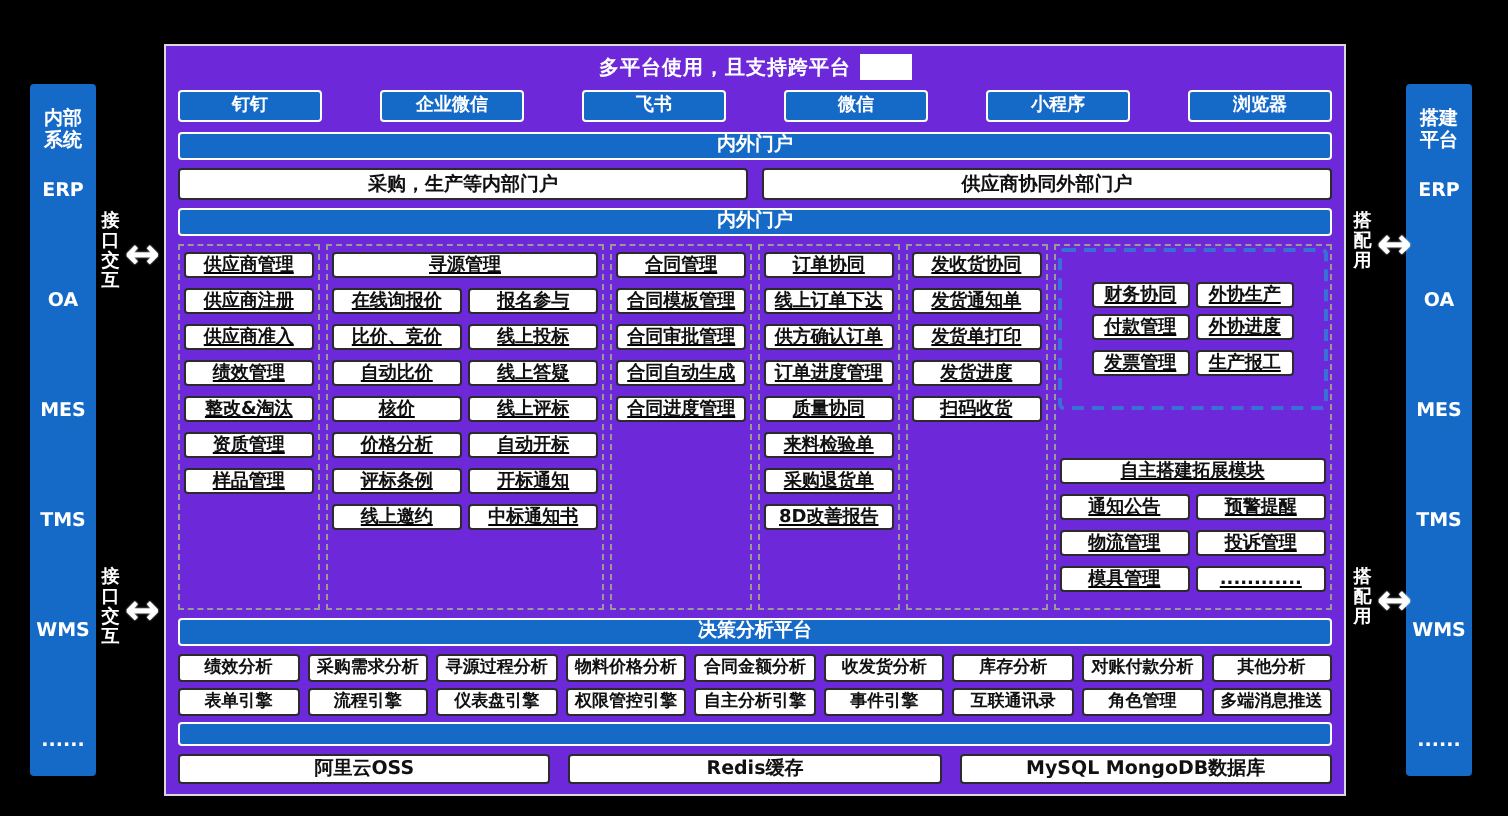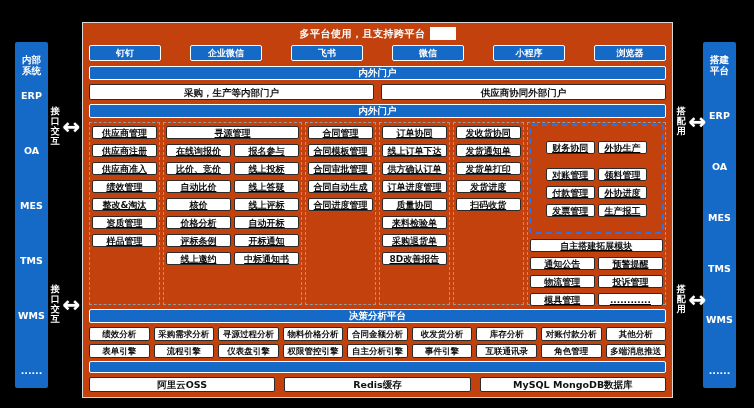--- a/index.html
+++ b/index.html
@@ -11,21 +11,21 @@
            justify-content:space-between;padding:12px 0;box-sizing:border-box;}
   .sidebar .sb-title{color:#fff;font-weight:bold;font-size:9.5px;width:22px;text-align:center;line-height:11px;}
   .sidebar .sb-item{color:#fff;font-weight:bold;font-size:9.5px;text-align:center;}
   
   .connector{position:absolute;width:32px;display:flex;flex-direction:row;align-items:center;}
   .conn-label{color:#fff;font-weight:bold;font-size:9px;width:22px;line-height:10px;text-align:center;word-break:break-all;}
   .conn-arrow{color:#fff;font-weight:bold;font-size:21px;line-height:20px;margin-top:1px;
               text-shadow:0 0 1px #fff;}
   
   .main{position:absolute;left:82px;top:22px;width:591px;height:376px;border:1px solid #d9d9d9;
-        box-sizing:border-box;background:#c2410c;display:flex;flex-direction:column;padding:2px 6px 5px 6px;}
+        box-sizing:border-box;background:#6d28d9;display:flex;flex-direction:column;padding:2px 6px 5px 6px;}
   .title-row{height:17px;display:flex;align-items:center;justify-content:center;gap:4px;margin-bottom:3px;}
   .title-text{color:#fff;font-weight:bold;font-size:10px;letter-spacing:.5px;}
   .redaction{width:26px;height:13px;background:#fff;}
   .chan-row{display:flex;gap:29px;height:16px;margin-bottom:5px;}
   .chan{flex:1;background:var(--accent);border:1px solid #fff;border-radius:2px;color:#fff;
         font-weight:bold;font-size:9px;text-align:center;line-height:14px;box-sizing:border-box;}
   .bar{height:14px;background:var(--accent);border:1px solid #fff;border-radius:2px;color:#fff;
        font-weight:bold;font-size:9.5px;text-align:center;line-height:12px;box-sizing:border-box;margin-bottom:4px;}
   .bar.empty{margin-bottom:4px;height:12px;}
   .portal-row{display:flex;gap:7px;height:16px;margin-bottom:4px;}
@@ -35,22 +35,22 @@
   .portal-row .wbox{flex:1;height:16px;line-height:15px;font-size:9.5px;}
   
   .grid{flex:1;display:flex;gap:3px;margin-bottom:4px;min-height:0;}
   .group{border:1px dashed #9a9a9a;padding:3px 2px;display:flex;flex-direction:column;gap:5px;
          box-sizing:border-box;flex-basis:0;text-decoration:underline;}
   .g1{flex-grow:1;} .g2{flex-grow:2.06;}
   .items{display:flex;flex-direction:column;gap:5px;}
   .pair{display:flex;gap:3px;}
   .pair .wbox{flex:1;}
   .group .wbox{flex-shrink:0;}
-  .blue-dash{border:2px dashed #3b6fd8;border-radius:3px;padding:15px;margin:-2px -1px 0 -1px;
-             display:flex;flex-direction:column;gap:14px;}
+  .blue-dash{border:2px dashed #3b6fd8;border-radius:3px;padding:15px;margin:-2px -1px 19px -1px;
+             display:flex;flex-direction:column;gap:3px;}
   
   .row9{display:flex;gap:4px;height:14px;margin-bottom:3px;}
   .row9 .wbox{flex:1;height:14px;line-height:13px;font-size:8.5px;}
   .row3{display:flex;gap:9px;height:15px;}
   .row3 .wbox{flex:1;height:15px;line-height:14px;font-size:9.5px;}
 </style>
 </head>
 <body>
 
 <div class="canvas">
@@ -61,21 +61,21 @@
 
     <div class="sb-item">ERP</div>
         <div class="sb-item">OA</div>
         <div class="sb-item">MES</div>
         <div class="sb-item">TMS</div>
         <div class="sb-item">WMS</div>
         <div class="sb-item">......</div>
       </div>
   </div>
 
-  <div class="sidebar" style="left:703px;gap:20px;">
+  <div class="sidebar" style="left:703px;">
     <div class="sb-title">搭建平台</div>
     <div class="sb-items-wrap" style="display:flex;flex-direction:column;justify-content:space-between;flex:1;margin-top:14px;">
 
     <div class="sb-item">ERP</div>
         <div class="sb-item">OA</div>
         <div class="sb-item">MES</div>
         <div class="sb-item">TMS</div>
         <div class="sb-item">WMS</div>
         <div class="sb-item">......</div>
       </div>
@@ -219,24 +219,20 @@
       </div>
 
       <div class="group g2">
         <div class="blue-dash">
           <div class="pair">
             <div class="wbox">财务协同</div>
             <div class="wbox">外协生产</div>
           </div>
           <div class="items">
 
-              <div class="pair">
-                <div class="wbox">对账管理</div>
-                <div class="wbox">领料管理</div>
-              </div>
 
               <div class="pair">
                 <div class="wbox">付款管理</div>
                 <div class="wbox">外协进度</div>
               </div>
 
               <div class="pair">
                 <div class="wbox">发票管理</div>
                 <div class="wbox">生产报工</div>
               </div>

